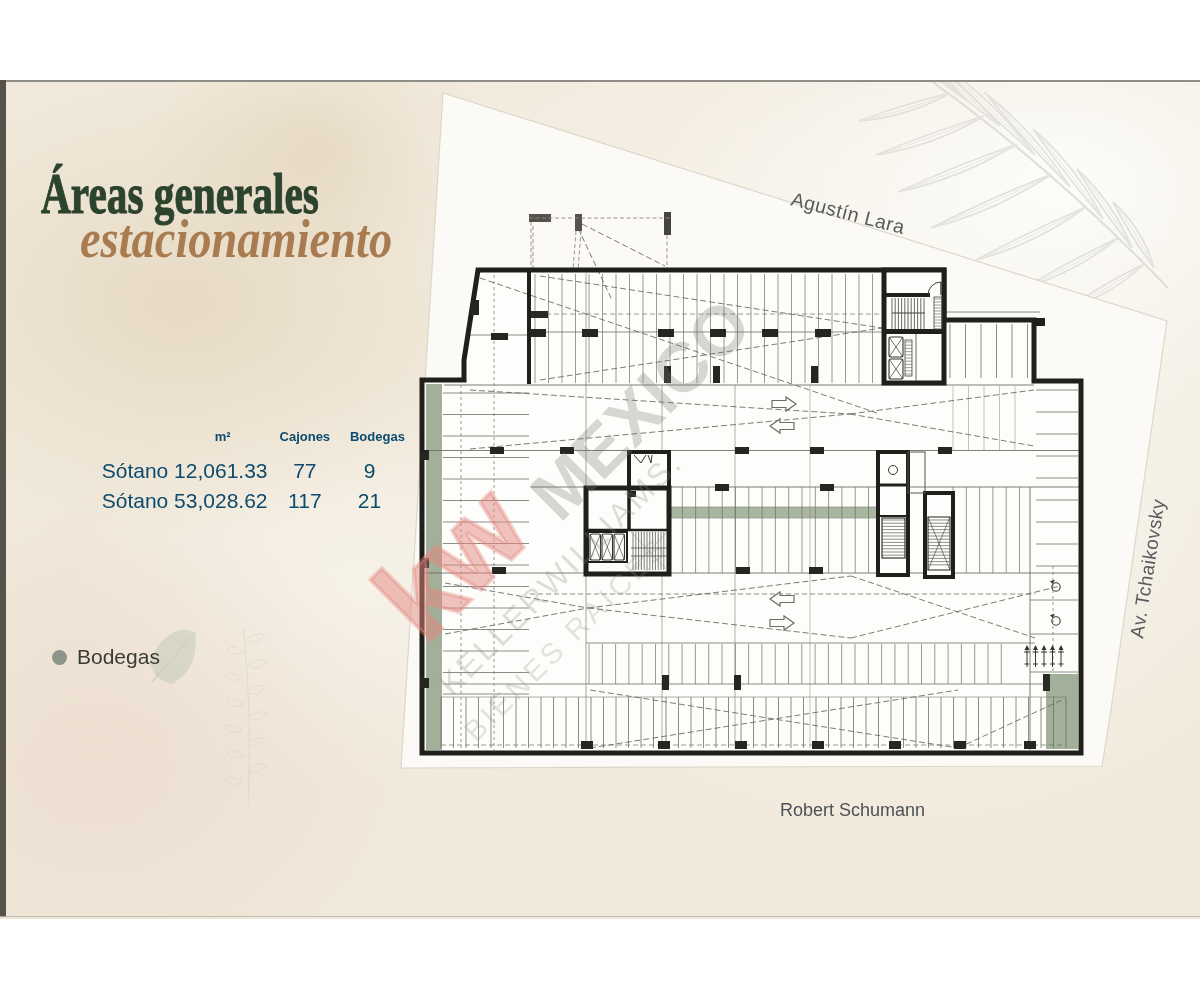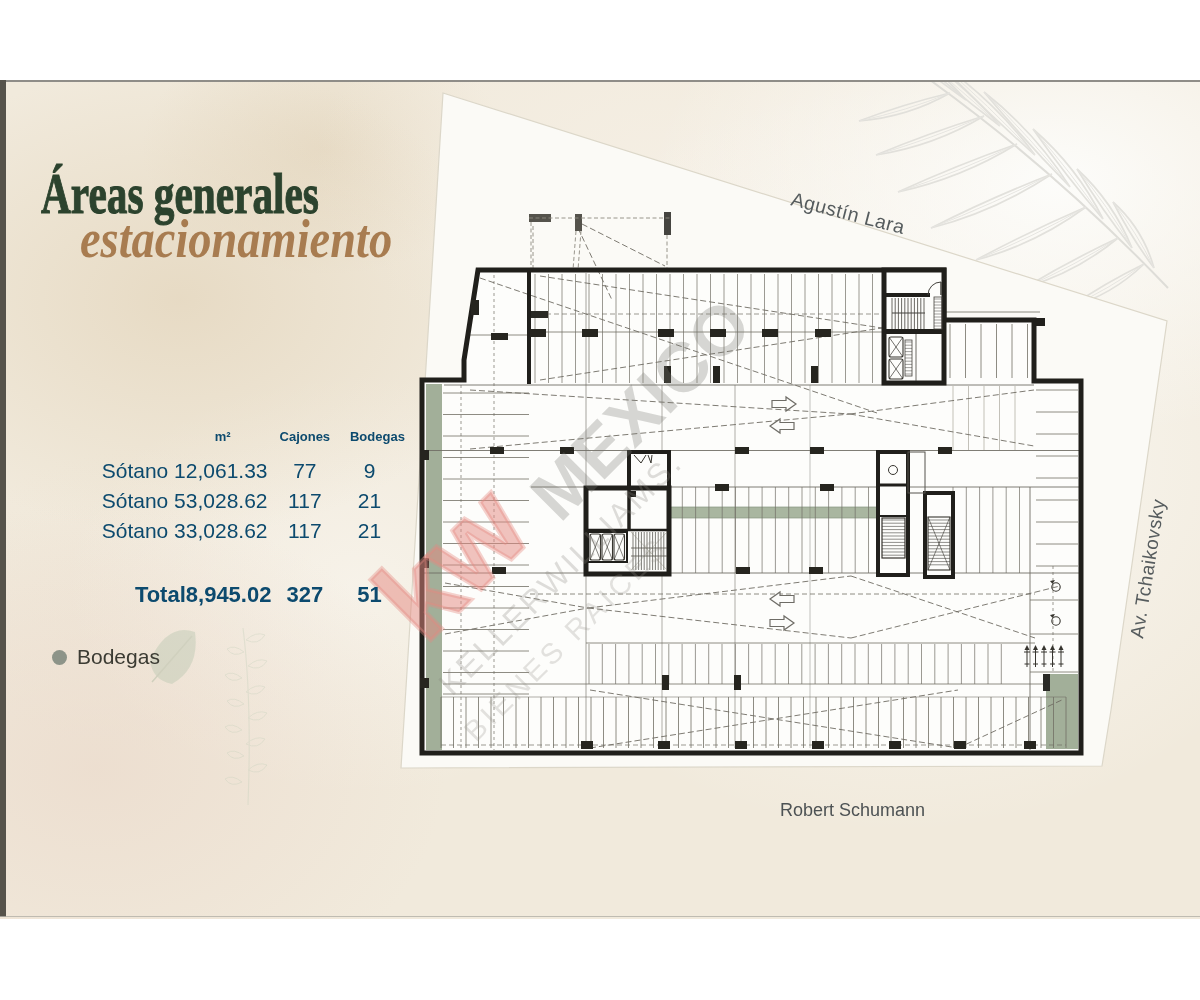--- a/index.html
+++ b/index.html
@@ -629,29 +629,17 @@
           <td class="m2">2,061.33</td>
           <td class="caj">77</td>
           <td class="bod">9</td>
         </tr>
     <tr>
           <td class="lbl">Sótano 5</td>
           <td class="m2">3,028.62</td>
           <td class="caj">117</td>
           <td class="bod">21</td>
         </tr>
-    <tr>
-          <td class="lbl">Sótano 3</td>
-          <td class="m2">3,028.62</td>
-          <td class="caj">117</td>
-          <td class="bod">21</td>
-        </tr>
-    <tr class="total">
-          <td class="lbl">Total</td>
-          <td class="m2">8,945.02</td>
-          <td class="caj">327</td>
-          <td class="bod">51</td>
-        </tr>
   </tbody>
     </table>
 
   <div id="legend"><span class="dot"></span>Bodegas</div>
 </div>
 
 </body></html>

